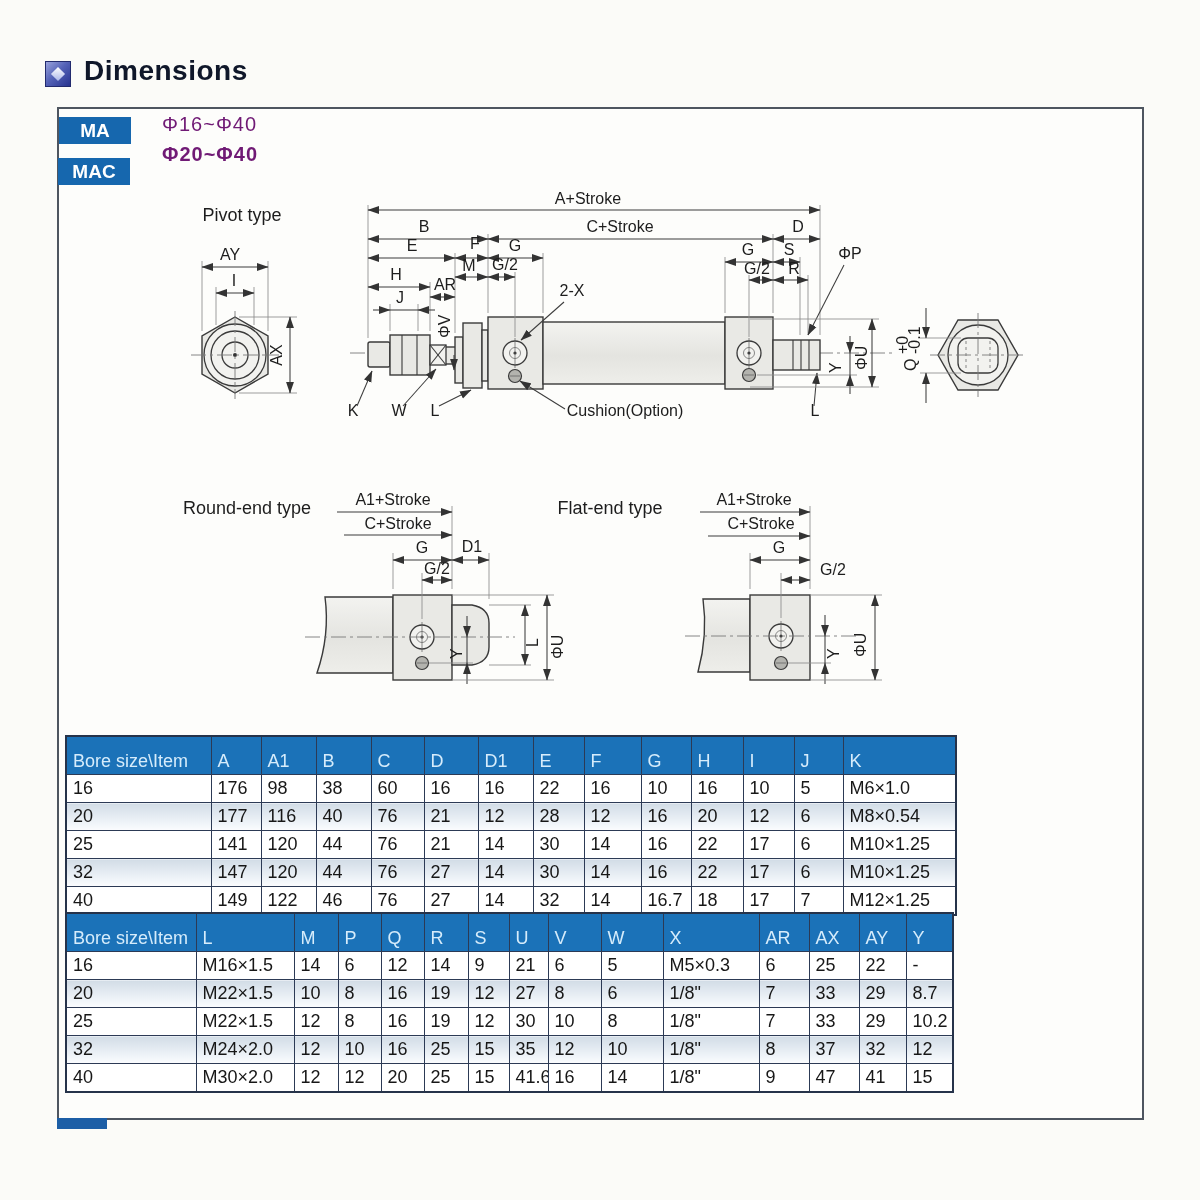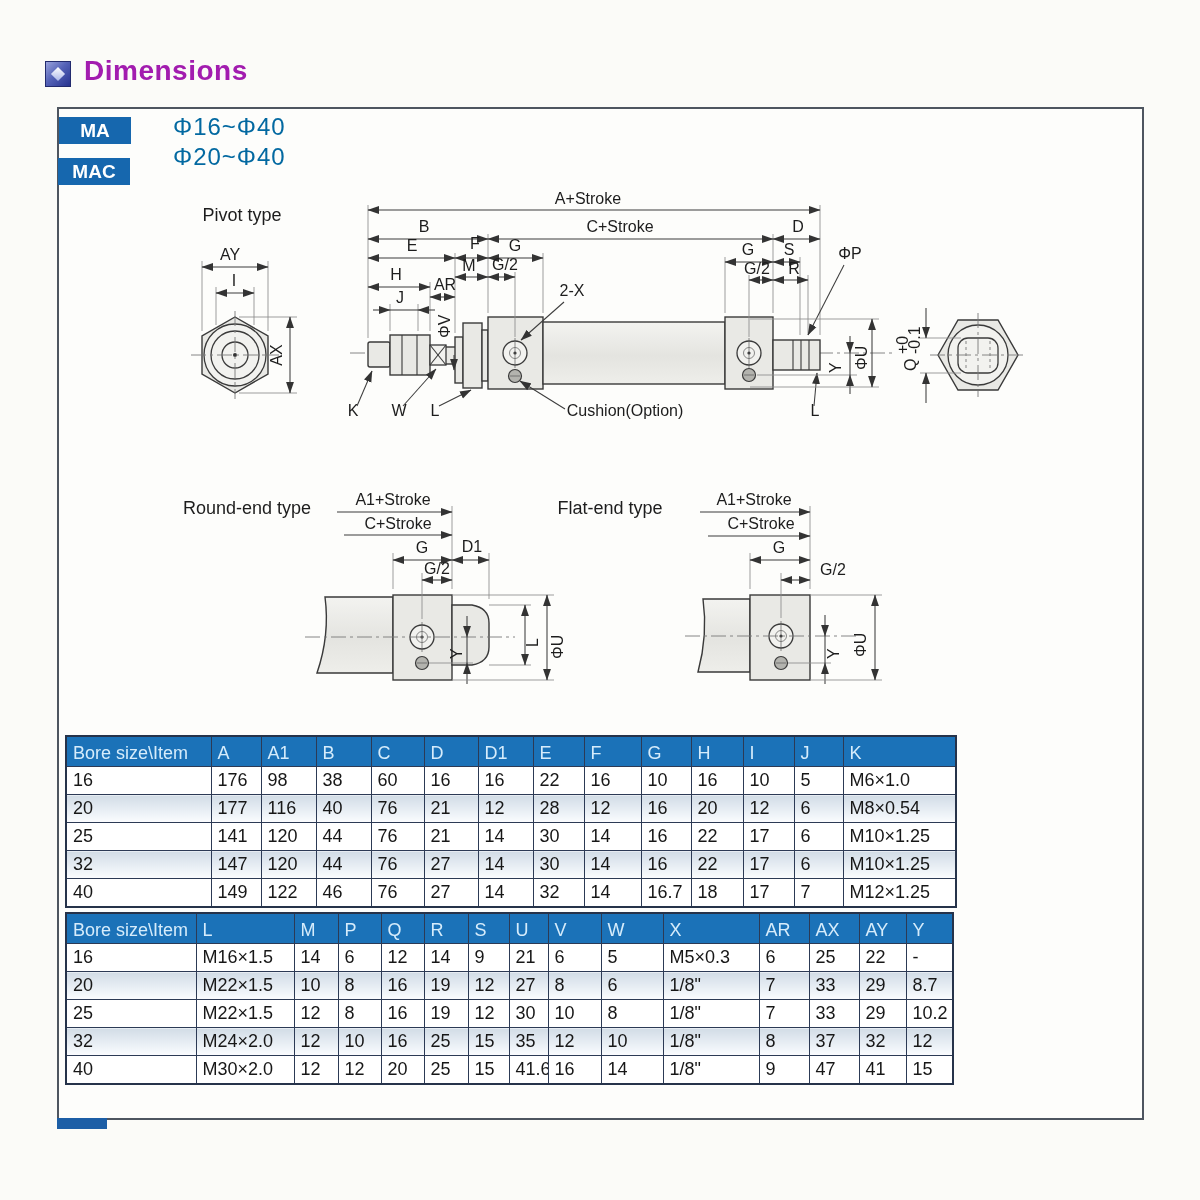--- a/index.html
+++ b/index.html
@@ -5,51 +5,51 @@
   html,body{margin:0;padding:0;background:#f4f4f1;}
   .page{position:relative;width:1200px;height:1200px;background:#fbfbf8;
         font-family:"Liberation Sans",sans-serif;overflow:hidden;}
   
   .title-icon{position:absolute;left:45px;top:61px;width:26px;height:26px;
     background:linear-gradient(135deg,#9aa3dc 0%,#5563b8 45%,#27338f 100%);
     border:1px solid #222a6e;box-sizing:border-box;}
   .title-icon .diamond{position:absolute;left:7px;top:7px;width:10px;height:10px;
     background:linear-gradient(135deg,#ffffff,#aab6e8);transform:rotate(45deg);}
   .page-title{position:absolute;left:84px;top:55px;margin:0;font-size:28px;
-    font-weight:bold;color:#a21caf;letter-spacing:0.5px;}
+    font-weight:bold;color:#0f172a;letter-spacing:0.5px;}
   
   .frame{position:absolute;left:57px;top:107px;width:1087px;height:1013px;
     border:2px solid #4e5560;background:#fdfdfb;box-sizing:border-box;}
   .footer-bar{position:absolute;left:57px;top:1118px;width:50px;height:11px;background:#1c5ea6;}
   
   .badge{position:absolute;width:72px;height:27px;background:#1667ae;color:#fff;
     font-size:19px;font-weight:bold;text-align:center;line-height:27px;}
   .badge-ma{left:59px;top:117px;}
   .badge-mac{left:58px;top:158px;}
-  .range{position:absolute;left:173px;font-size:24px;color:#0369a1;letter-spacing:1px;}
+  .range{position:absolute;left:162px;font-size:20px;color:#701a75;letter-spacing:1px;}
   .range-ma{top:113px;}
-  .range-mac{top:143px;}
+  .range-mac{top:143px;font-weight:bold;}
   
   .drawing{position:absolute;left:60px;top:185px;}
   .drawing text{font-family:"Liberation Sans",sans-serif;font-size:16px;fill:#1d1d1d;}
   .drawing .vtitle{font-size:18px;}
   .dim{stroke:#3d3d3d;stroke-width:1.05;fill:none;}
   .ext{stroke:#8c8c8c;stroke-width:0.85;fill:none;}
   .cl{stroke:#787878;stroke-width:0.9;fill:none;stroke-dasharray:15 4 3 4;}
   .part{fill:#e9e9e5;stroke:#3a3a3a;stroke-width:1.4;}
   .part2{fill:url(#tubeG);stroke:#3a3a3a;stroke-width:1.4;}
   .part3{fill:#f2f2ef;stroke:#3a3a3a;stroke-width:1.3;}
   .pline{stroke:#3a3a3a;stroke-width:1.1;fill:none;}
   .thin{stroke:#5a5a5a;stroke-width:0.7;fill:none;}
   .screw{fill:#b3b3ae;stroke:#3a3a3a;stroke-width:1.2;}
   
   table{position:absolute;border-collapse:collapse;table-layout:fixed;
     border:2px solid #26334a;background:#fff;}
   th{background:#1b72b8;color:#d6ecfb;font-weight:normal;font-size:18px;
-    text-align:left;padding:4px 0 0 6px;height:25px;border:1px solid #2c3a55;
+    text-align:left;padding:12px 0 0 6px;height:25px;border:1px solid #2c3a55;
     overflow:hidden;white-space:nowrap;}
   td{font-size:18px;color:#171717;padding:0 0 0 6px;height:27px;
     border:1px solid #2c3a55;overflow:hidden;white-space:nowrap;}
   tbody tr:nth-child(even) td{background:linear-gradient(180deg,#d2dce6 0%,#eef3f8 70%,#fbfcfe 100%);}
   .table1{left:65px;top:735px;width:890px;}
   .table2{left:65px;top:912px;width:887px;}
 </style>
 </head>
 <body>
 

